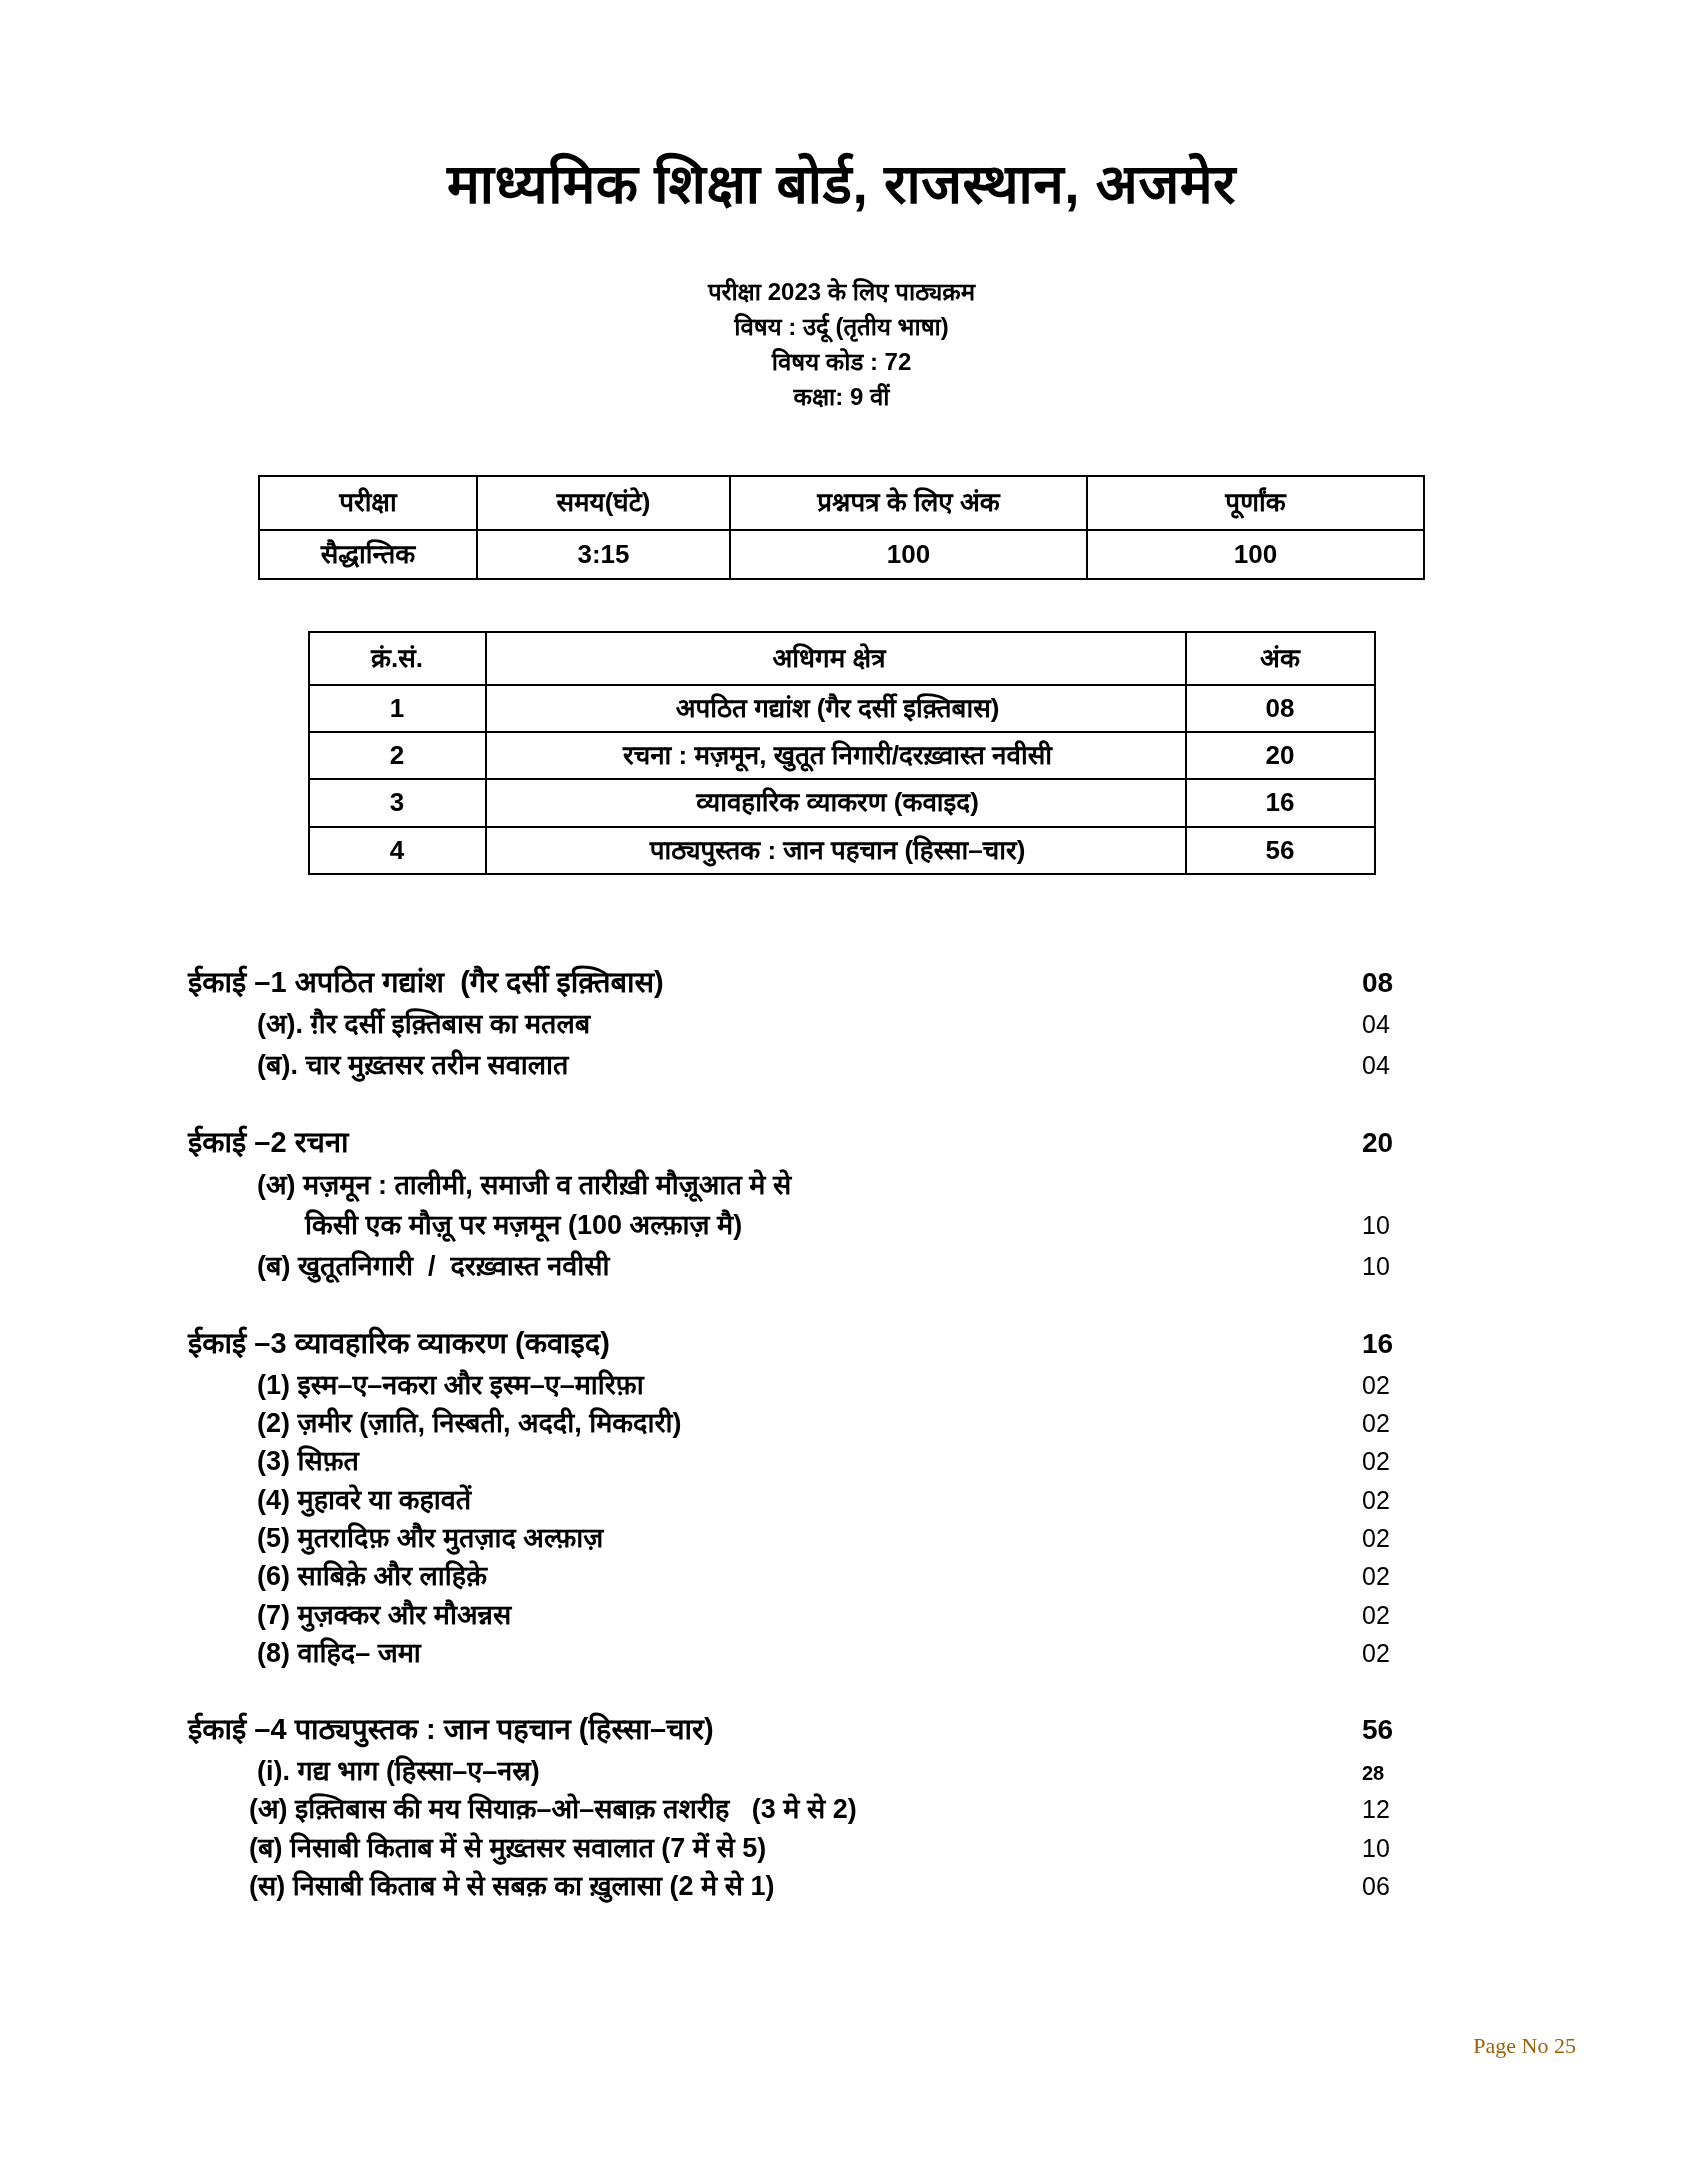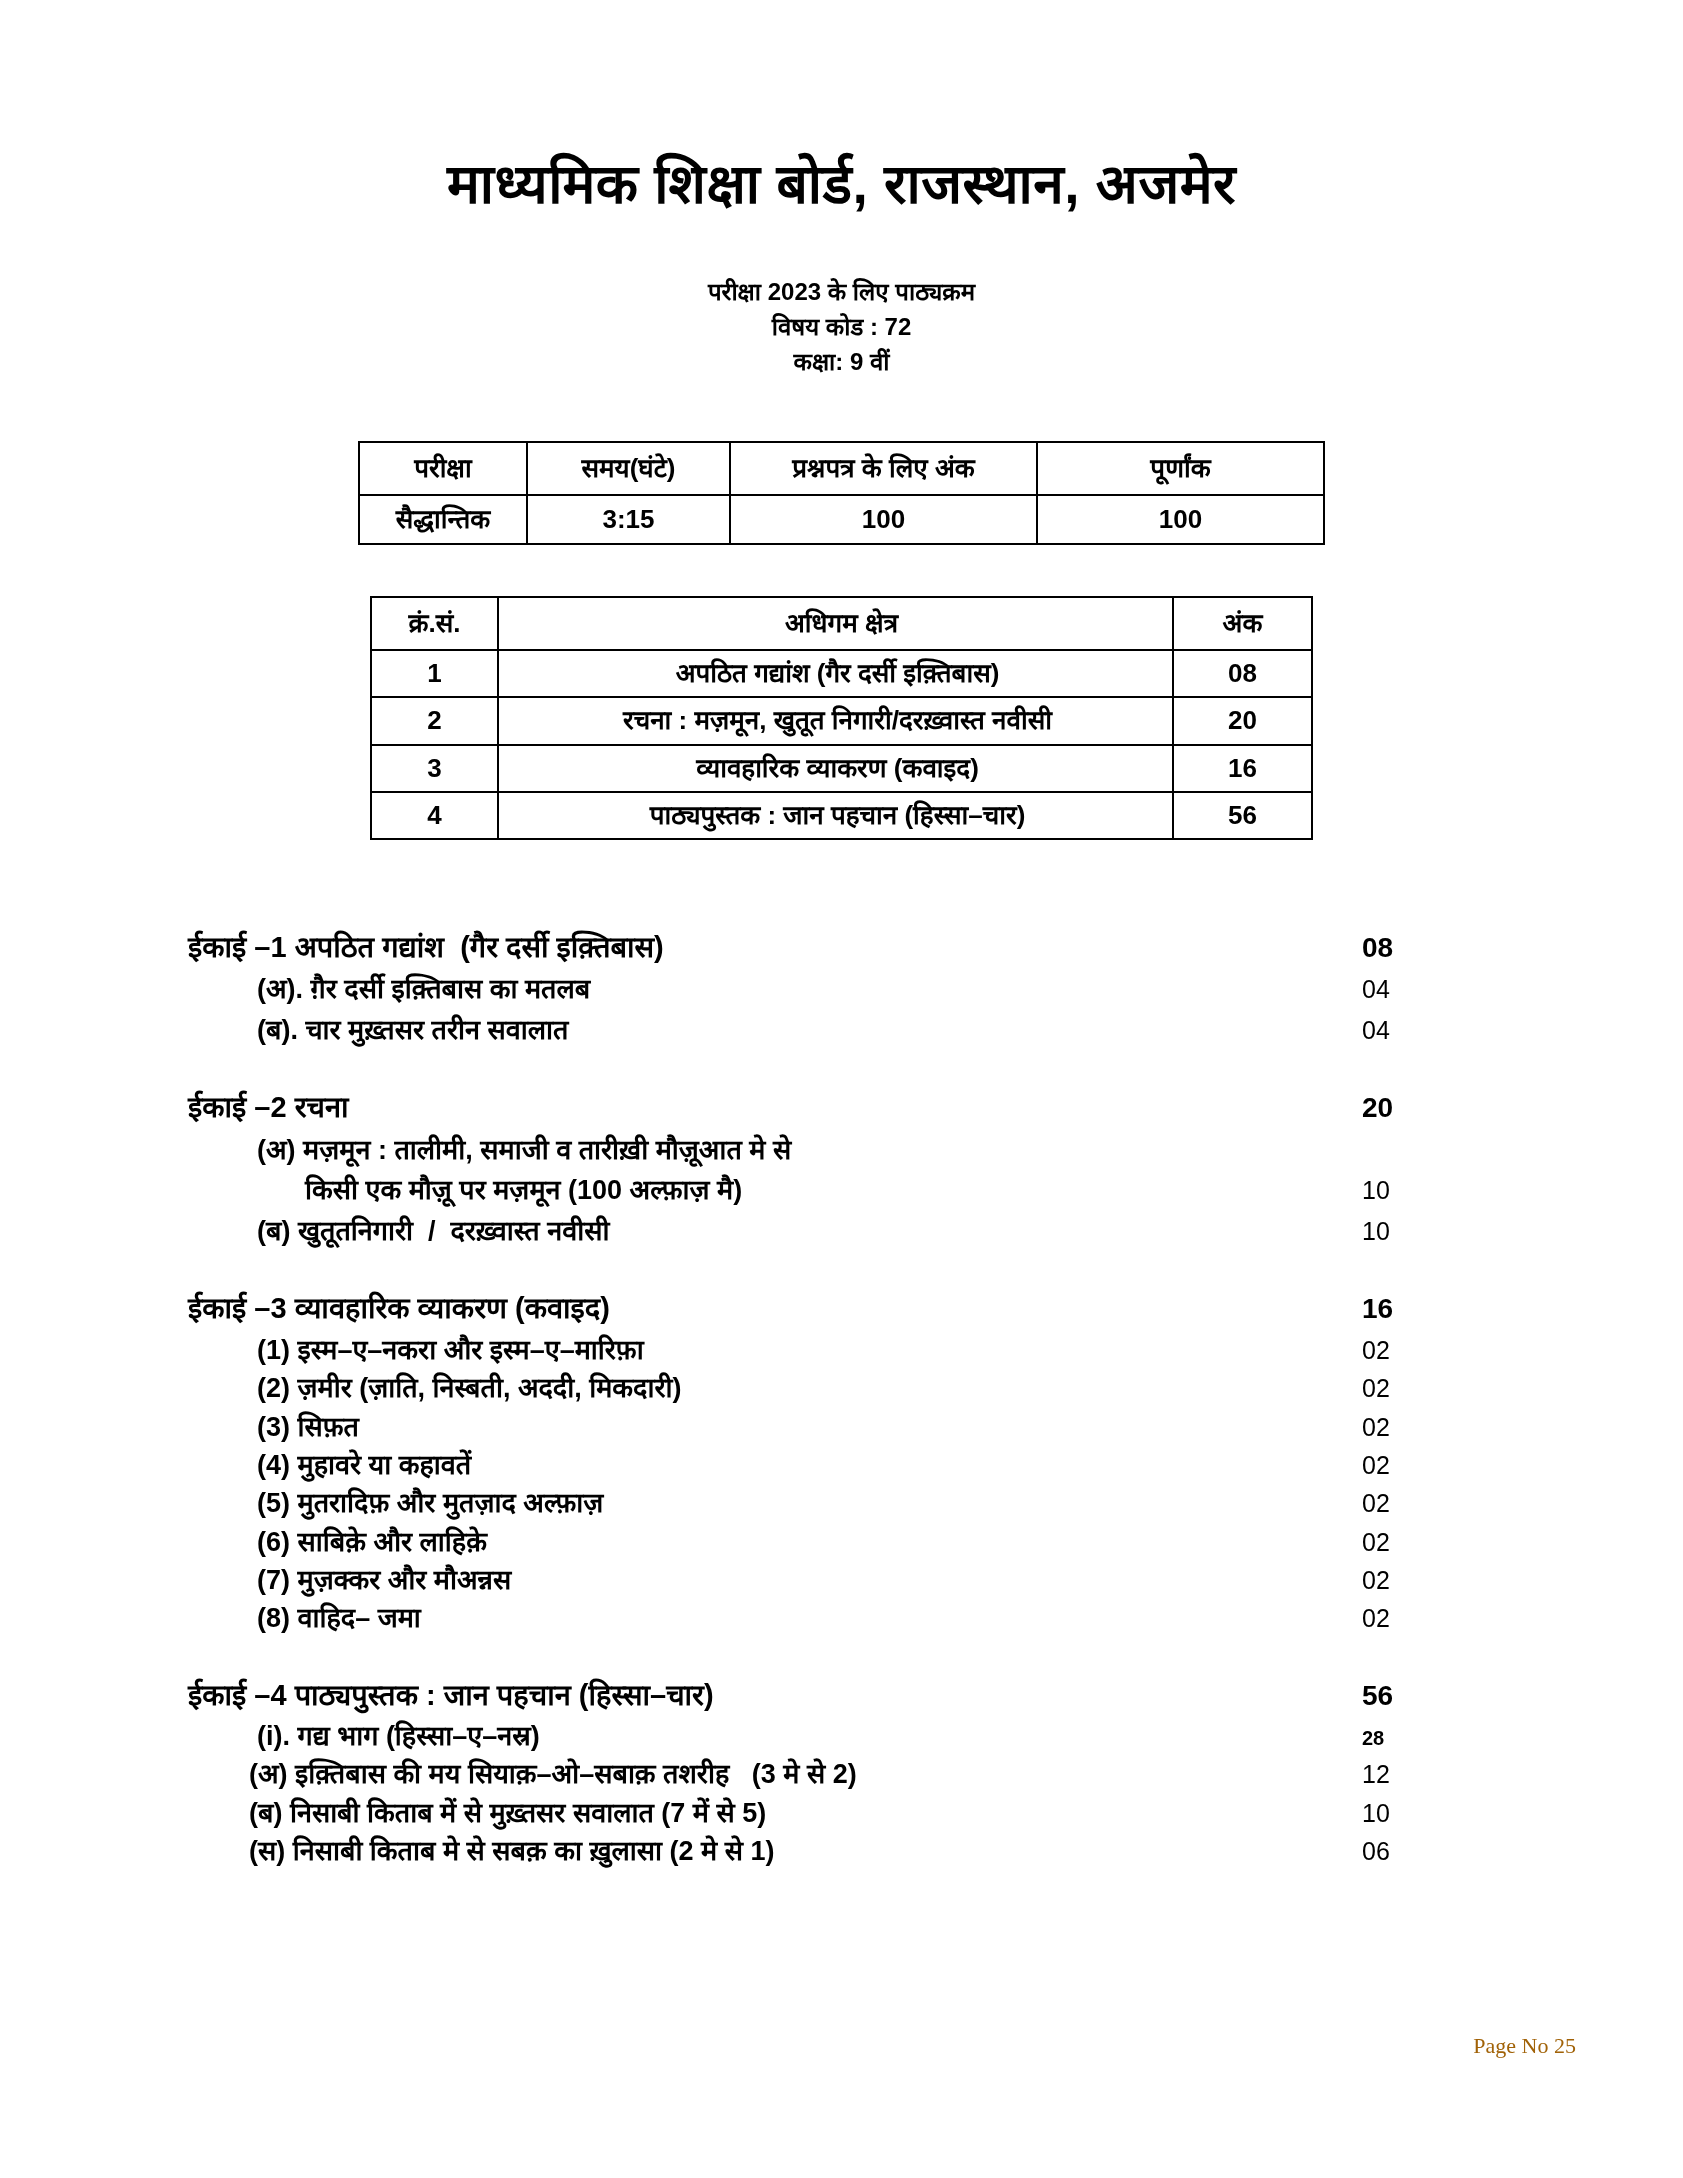--- a/index.html
+++ b/index.html
@@ -54,21 +54,21 @@
     justify-content: center;
   }
   table.doc-table {
     border-collapse: collapse;
     font-size: 26px;
     font-weight: bold;
   }
   table.doc-table td,
   table.doc-table th {
     border: 2px solid #000;
-    padding: 10px 4px;
+    padding: 10px 29px;
     text-align: center;
     font-weight: bold;
     line-height: 1.2;
   }
 
   
   #exam-summary-table { margin-top: 61px; }
   #exam-summary-table .c-exam   { width: 158px; }
   #exam-summary-table .c-time   { width: 193px; }
   #exam-summary-table .c-paper  { width: 297px; }
@@ -142,20 +142,21 @@
 </style>
 </head>
 <body>
 
 <div class="page">
 
   <h1 class="doc-title">माध्यमिक शिक्षा बोर्ड, राजस्थान, अजमेर</h1>
 
   <div class="subtitle-block">
     <span class="subtitle-line">परीक्षा 2023 के लिए पाठ्यक्रम</span>
+    <span class="subtitle-line">विषय : उर्दू (तृतीय भाषा)</span>
     <span class="subtitle-line">विषय कोड : 72</span>
     <span class="subtitle-line">कक्षा: 9 वीं</span>
   </div>
 
   <div class="table-wrap">
     <table class="doc-table" id="exam-summary-table">
       <thead>
         <tr>
           <th class="c-exam">परीक्षा</th>
           <th class="c-time">समय(घंटे)</th>

